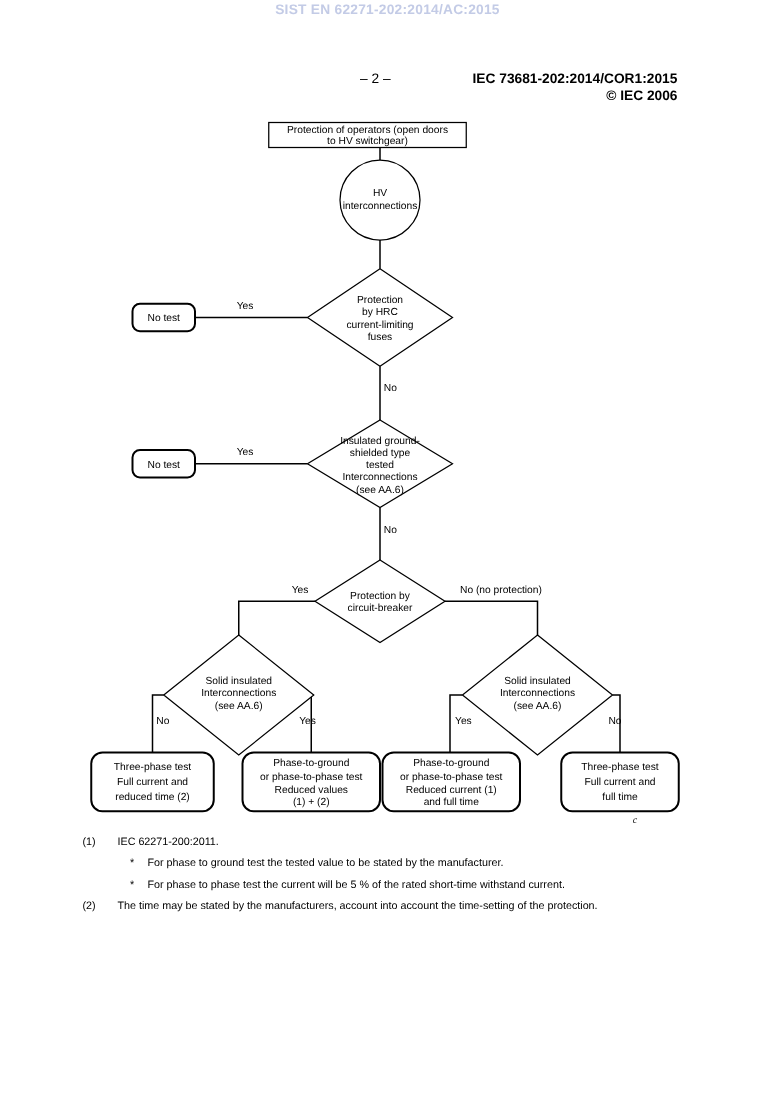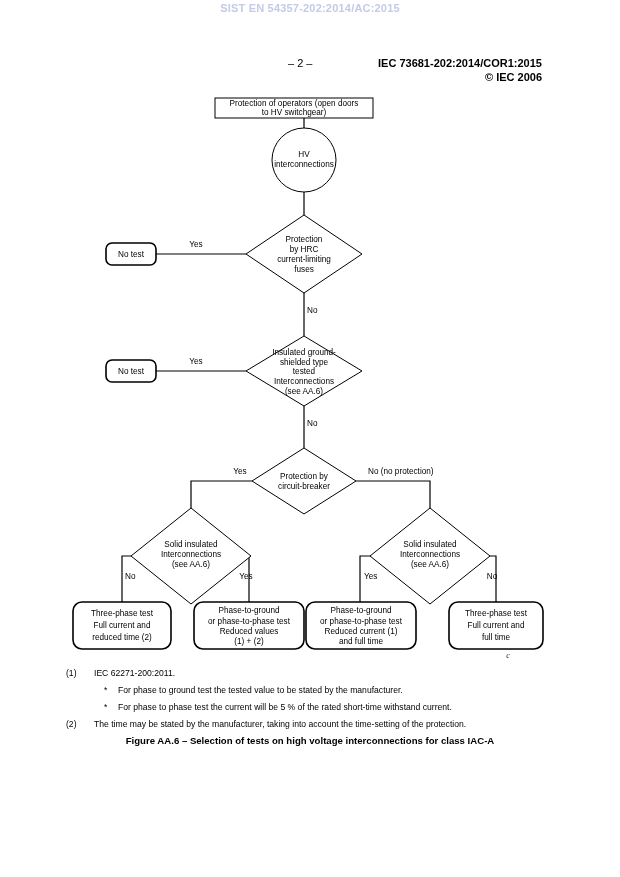--- a/index.html
+++ b/index.html
@@ -134,21 +134,21 @@
     text-align: center;
     font-size: 9.6px;
     font-weight: bold;
   }
 </style>
 </head>
 <body>
 
 <div class="page">
 
-  <div class="watermark">SIST EN 54357-202:2014/AC:2015</div>
+  <div class="watermark">SIST EN 62271-202:2014/AC:2015</div>
 
   <div class="hdr-page-no">– 2 –</div>
   <div class="hdr-ref">IEC 73681-202:2014/COR1:2015</div>
   <div class="hdr-copy">© IEC 2006</div>
 
   <div class="chart">
   <svg width="620" height="580" viewBox="0 0 620 580" xmlns="http://www.w3.org/2000/svg">
 
     <line class="connector" x1="304" y1="28" x2="304" y2="38"></line>
 
@@ -260,19 +260,18 @@
     <div class="note-row sub">
       <span class="note-key star">*</span>
       <span class="note-text">For phase to ground test the tested value to be stated by the manufacturer.</span>
     </div>
     <div class="note-row sub">
       <span class="note-key star">*</span>
       <span class="note-text">For phase to phase test the current will be 5 % of the rated short-time withstand current.</span>
     </div>
     <div class="note-row">
       <span class="note-key">(2)</span>
-      <span class="note-text">The time may be stated by the manufacturer, taking into account the time-setting of the protection.</span>
+      <span class="note-text">The time may be stated by the manufacturers, account into account the time-setting of the protection.</span>
     </div>
   </div>
 
-  <div class="caption">Figure AA.6 – Selection of tests on high voltage interconnections for class IAC-A</div>
 
 </div>
 
 </body></html>

